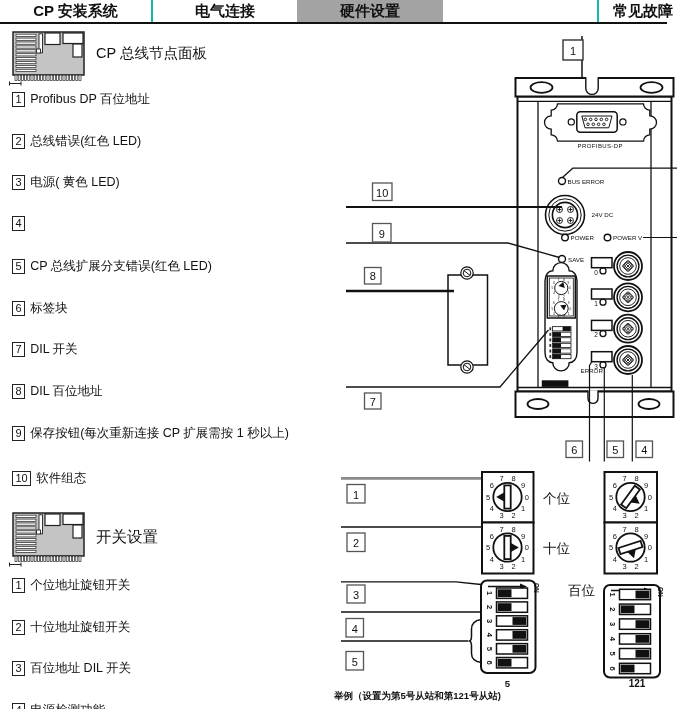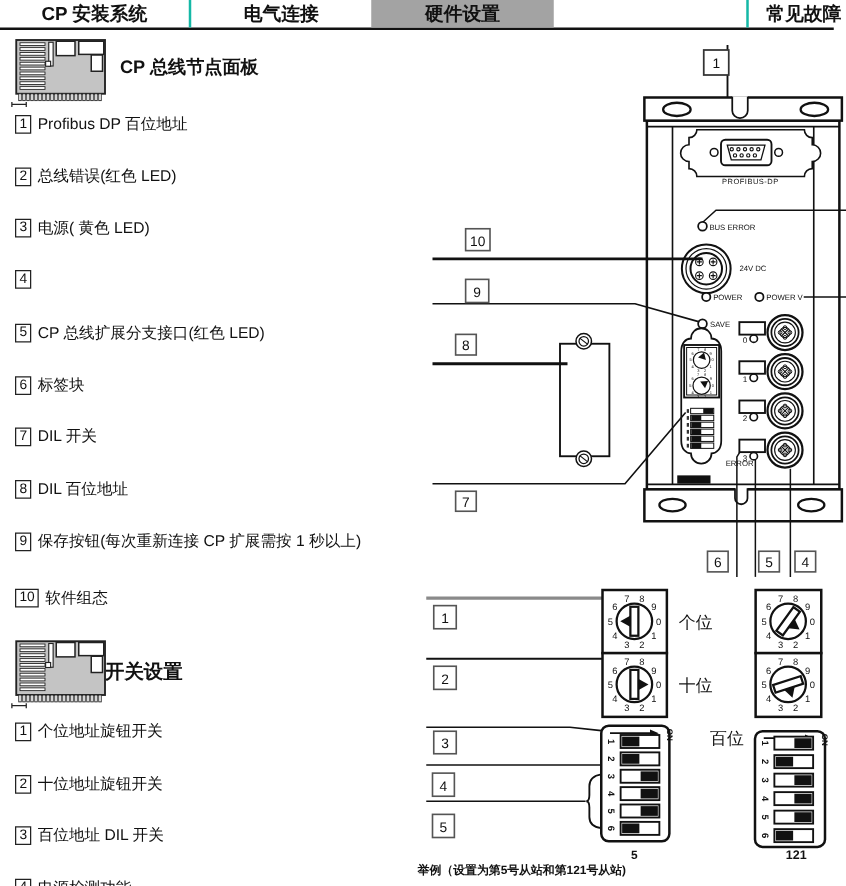--- a/index.html
+++ b/index.html
@@ -3,55 +3,55 @@
 <meta charset="utf-8">
 <style>
 html,body{margin:0;padding:0}
 body{width:677px;height:709px;position:relative;background:#fff;font-family:"Liberation Sans",sans-serif;color:#111;overflow:hidden}
 .tabbar{position:absolute;top:0;left:0;width:667px;height:22px;border-bottom:2px solid #111;background:#fff}
 .tab{position:absolute;top:0;height:22px;display:flex;align-items:center;justify-content:center;font-weight:bold;font-size:15px;white-space:nowrap;box-sizing:border-box}
 .tab.sep{border-left:2px solid #14b8a6}
 .tab.active{background:#a3a3a3}
 .item{position:absolute;left:12px;font-size:12.5px;display:flex;align-items:center;white-space:nowrap}
 .numbox{border:1.2px solid #222;font-size:11px;line-height:13px;padding:0 2.5px;margin-right:5px}
-.h{position:absolute;font-weight:bold;white-space:nowrap}
+.h{position:absolute;font-weight:normal;white-space:nowrap}
 svg{position:absolute;left:0;top:0}
 svg text{font-family:"Liberation Sans",sans-serif;fill:#111}
 </style>
 </head>
 <body>
 
 <div class="tabbar">
   <div class="tab" style="left:0;width:151px">CP 安装系统</div>
   <div class="tab sep" style="left:151px;width:146px">电气连接</div>
   <div class="tab active" style="left:297px;width:146px">硬件设置</div>
   <div class="tab sep" style="left:597px;width:90px">常见故障</div>
 </div>
 
 <div class="h" style="left:96px;top:44px;font-size:14.5px">CP 总线节点面板</div>
-<div class="h" style="left:84px;top:527px;font-size:15.5px">开关设置</div>
+<div class="h" style="left:96px;top:527px;font-size:15.5px">开关设置</div>
 
 <div class="item" style="top:91px">
     <span class="numbox">1</span>
     <span>Profibus DP 百位地址</span>
   </div>
 <div class="item" style="top:132.7px">
     <span class="numbox">2</span>
     <span>总线错误(红色 LED)</span>
   </div>
 <div class="item" style="top:174.4px">
     <span class="numbox">3</span>
     <span>电源( 黄色 LED)</span>
   </div>
 <div class="item" style="top:216.1px">
     <span class="numbox">4</span>
   </div>
 <div class="item" style="top:257.8px">
     <span class="numbox">5</span>
-    <span>CP 总线扩展分支接口(红色 LED)</span>
+    <span>CP 总线扩展分支错误(红色 LED)</span>
   </div>
 <div class="item" style="top:299.5px">
     <span class="numbox">6</span>
     <span>标签块</span>
   </div>
 <div class="item" style="top:341.2px">
     <span class="numbox">7</span>
     <span>DIL 开关</span>
   </div>
 <div class="item" style="top:382.9px">

